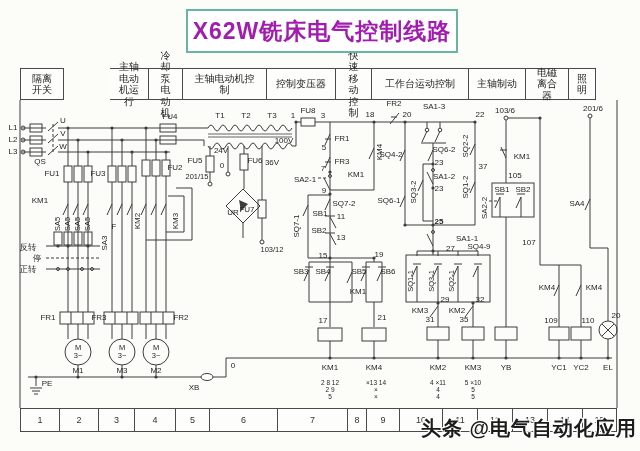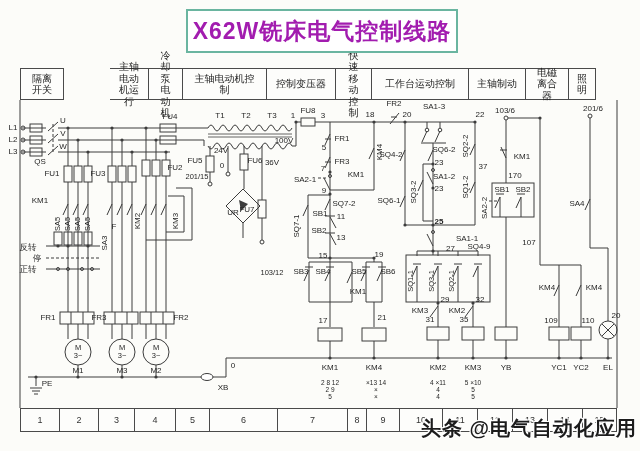--- a/index.html
+++ b/index.html
@@ -297,35 +297,35 @@
     <div class="lbl" style="font-size: 7.5px; left: 78px; top: 352px;">M
 3~</div>
     <div class="lbl" style="font-size: 7.5px; left: 122px; top: 352px;">M
 3~</div>
     <div class="lbl" style="font-size: 7.5px; left: 156px; top: 352px;">M
 3~</div>
     <div class="lbl" style="left: 78px; top: 371px;">M1</div>
     <div class="lbl" style="left: 122px; top: 371px;">M3</div>
     <div class="lbl" style="left: 156px; top: 371px;">M2</div>
     <div class="lbl" style="left: 47px; top: 384px;">PE</div>
-    <div class="lbl" style="left: 223px; top: 388px;">XB</div>
+    <div class="lbl" style="left: 194px; top: 388px;">XB</div>
     <div class="lbl" style="left: 233px; top: 366px;">0</div>
     <div class="lbl" style="left: 220px; top: 116px;">T1</div>
     <div class="lbl" style="left: 246px; top: 116px;">T2</div>
     <div class="lbl" style="left: 272px; top: 116px;">T3</div>
     <div class="lbl" style="left: 308px; top: 111px;">FU8</div>
     <div class="lbl" style="left: 293px; top: 116px;">1</div>
     <div class="lbl" style="left: 323px; top: 116px;">3</div>
     <div class="lbl" style="left: 222px; top: 166px;">0</div>
     <div class="lbl" style="left: 255px; top: 161px;">FU6</div>
     <div class="lbl" style="left: 284px; top: 141px;">100V</div>
     <div class="lbl" style="left: 272px; top: 163px;">36V</div>
     <div class="lbl" style="left: 233px; top: 213px;">UR</div>
     <div class="lbl" style="left: 247px; top: 210px;">FU7</div>
-    <div class="lbl" style="font-size: 7.5px; left: 272px; top: 250px; margin-top: 23px;">103/12</div>
+    <div class="lbl" style="font-size: 7.5px; left: 272px; top: 250px;">103/12</div>
     <div class="lbl" style="left: 342px; top: 139px;">FR1</div>
     <div class="lbl" style="left: 324px; top: 148px;">5</div>
     <div class="lbl" style="left: 342px; top: 162px;">FR3</div>
     <div class="lbl" style="left: 323px; top: 169px;">7</div>
     <div class="lbl" style="left: 305px; top: 180px;">SA2-1</div>
     <div class="lbl" style="left: 324px; top: 191px;">9</div>
     <div class="lbl" style="left: 344px; top: 204px;">SQ7-2</div>
     <div class="lbl rot" style="left: 297px; top: 226px;">SQ7-1</div>
     <div class="lbl" style="left: 320px; top: 214px;">SB1</div>
     <div class="lbl" style="left: 341px; top: 217px;">11</div>
@@ -382,21 +382,21 @@
 ×</div>
     <div class="lbl" style="font-size: 6.5px; left: 438px; top: 390px;">4 ×11
 4
 4</div>
     <div class="lbl" style="font-size: 6.5px; left: 473px; top: 390px;">5 ×10
 5
 5</div>
     <div class="lbl" style="left: 505px; top: 111px;">103/6</div>
     <div class="lbl" style="left: 593px; top: 109px;">201/6</div>
     <div class="lbl" style="left: 522px; top: 157px;">KM1</div>
-    <div class="lbl" style="left: 515px; top: 176px;">170</div>
+    <div class="lbl" style="left: 515px; top: 176px;">105</div>
     <div class="lbl" style="left: 502px; top: 190px;">SB1</div>
     <div class="lbl" style="left: 523px; top: 190px;">SB2</div>
     <div class="lbl rot" style="left: 485px; top: 208px;">SA2-2</div>
     <div class="lbl" style="left: 515px; top: 243px; padding-left: 28px;">107</div>
     <div class="lbl" style="left: 577px; top: 204px;">SA4</div>
     <div class="lbl" style="left: 547px; top: 288px;">KM4</div>
     <div class="lbl" style="left: 594px; top: 288px;">KM4</div>
     <div class="lbl" style="left: 551px; top: 321px;">109</div>
     <div class="lbl" style="left: 588px; top: 321px;">110</div>
     <div class="lbl" style="left: 616px; top: 316px;">20</div>

